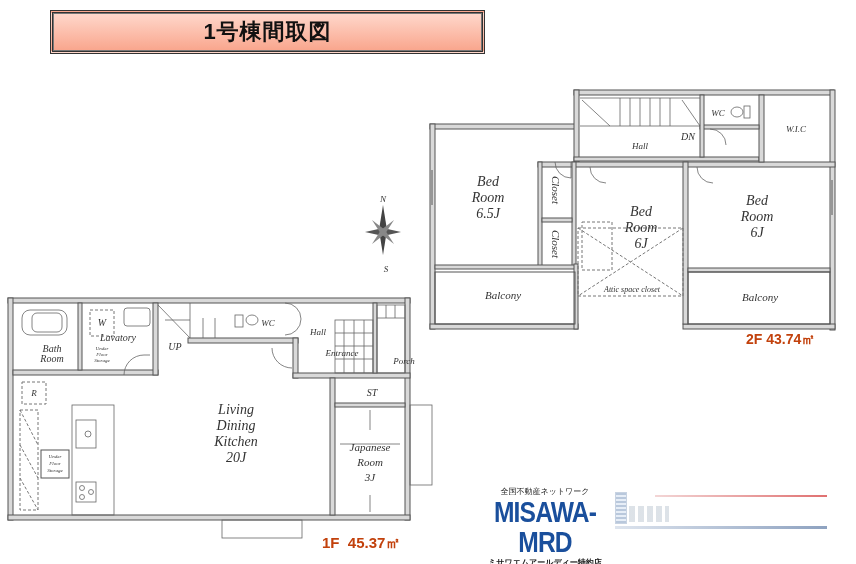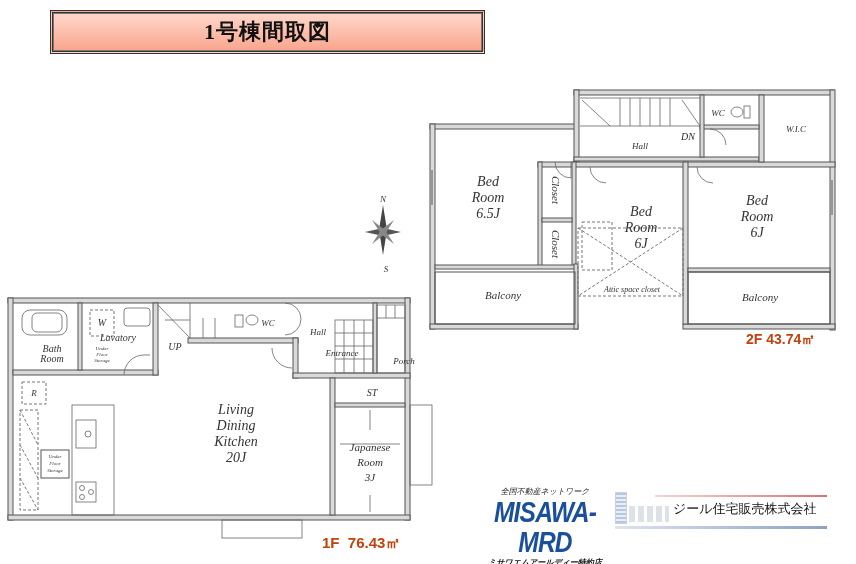--- a/index.html
+++ b/index.html
@@ -1,24 +1,24 @@
 <!DOCTYPE html>
 <html><head>
 <meta charset="utf-8">
 <style>
   html, body { margin:0; padding:0; background:#ffffff; }
   body { width:856px; height:564px; position:relative; overflow:hidden; font-family:"Liberation Serif", serif; }
   .title-bar { position:absolute; left:50px; top:10px; width:435px; height:44px; box-sizing:border-box;
     border:3px double #333; background:linear-gradient(#ffd8cc,#f9a58c); display:flex; align-items:center; justify-content:center;
     box-shadow: inset 0 0 0 1px #777; }
-  .title-bar span { font-family:Liberation Serif, serif; font-weight:bold; font-size:22px; color:#111; letter-spacing:1px; }
+  .title-bar span { font-family:Liberation Sans, sans-serif; font-weight:bold; font-size:22px; color:#111; letter-spacing:1px; }
   svg.plan { position:absolute; left:0; top:0; }
   .lbl { font-family:"Liberation Serif", serif; font-style:italic; fill:#333; text-anchor:middle; }
   .area { position:absolute; font-family:"Liberation Sans", sans-serif; font-weight:bold; color:#c2410c; }
-  .logo { position:absolute; left:470px; top:486px; width:150px; height:72px; text-align:center;font-style:italic; }
+  .logo { position:absolute; left:470px; top:486px; width:150px; height:72px; text-align:center; }
   .logo .net { font-family:"DejaVu Serif", serif; font-size:8px; color:#222; }
   .logo .brand { font-family:"Liberation Sans", sans-serif; font-weight:bold; font-size:30px; color:#1a4f9c; line-height:30px; letter-spacing:-1px; transform:scaleX(0.82); transform-origin:center; }
   .logo .sub { font-family:"DejaVu Sans", sans-serif; font-weight:bold; font-size:8px; color:#111; }
   .company { position:absolute; left:615px; top:490px; width:212px; height:40px; }
   .company .name { position:absolute; left:58px; top:10px; font-family:"DejaVu Sans", sans-serif; font-size:13px; color:#111; }
   .company .line-top { position:absolute; left:40px; top:5px; width:172px; height:2px; background:linear-gradient(90deg,#f3d6d6,#e07070); }
   .company .line-bot { position:absolute; left:0; top:36px; width:212px; height:3px; background:linear-gradient(90deg,#dde4ee,#8ea2c0); }
   .company .bld { position:absolute; left:0; top:2px; width:10px; height:30px; background:repeating-linear-gradient(#b9c8dc 0 2px,#e7eef7 2px 4px); border:1px solid #c8d3e2; }
   .company .houses { position:absolute; left:14px; top:16px; width:40px; height:16px; background:repeating-linear-gradient(90deg,#d4dbe2 0 6px,#fff 6px 9px); opacity:0.8; }
 </style>
@@ -221,32 +221,31 @@
     <text class="lbl" x="236" y="446" font-size="14">Kitchen</text>
     <text class="lbl" x="236" y="462" font-size="14">20J</text>
     <text class="lbl" x="372" y="396" font-size="10">ST</text>
     <text class="lbl" x="370" y="451" font-size="11">Japanese</text>
     <text class="lbl" x="370" y="466" font-size="11">Room</text>
     <text class="lbl" x="370" y="481" font-size="11">3J</text>
   </g>
 </svg>
 
 <div class="area" style="left:322px; top:534px; font-size:15px;">
-  <span>1F</span>&nbsp;&nbsp;<span>76.43㎡</span>
+  <span>1F</span>&nbsp;&nbsp;<span>45.37㎡</span>
 </div>
 <div class="area" style="left:746px; top:331px; font-size:14px;">
   <span>2F</span>&nbsp;<span>43.74㎡</span>
 </div>
 
 <div class="logo">
   <div class="net">全国不動産ネットワーク</div>
   <div class="brand">MISAWA-MRD</div>
   <div class="sub">ミサワエムアールディー特約店</div>
 
 </div>
 
 <div class="company">
   <div class="bld"></div>
   <div class="houses"></div>
   <div class="line-top"></div>
-  <div class="name">ジール住宅販売株式会社</div>
   <div class="line-bot"></div>
 </div>
 
 </body></html>

